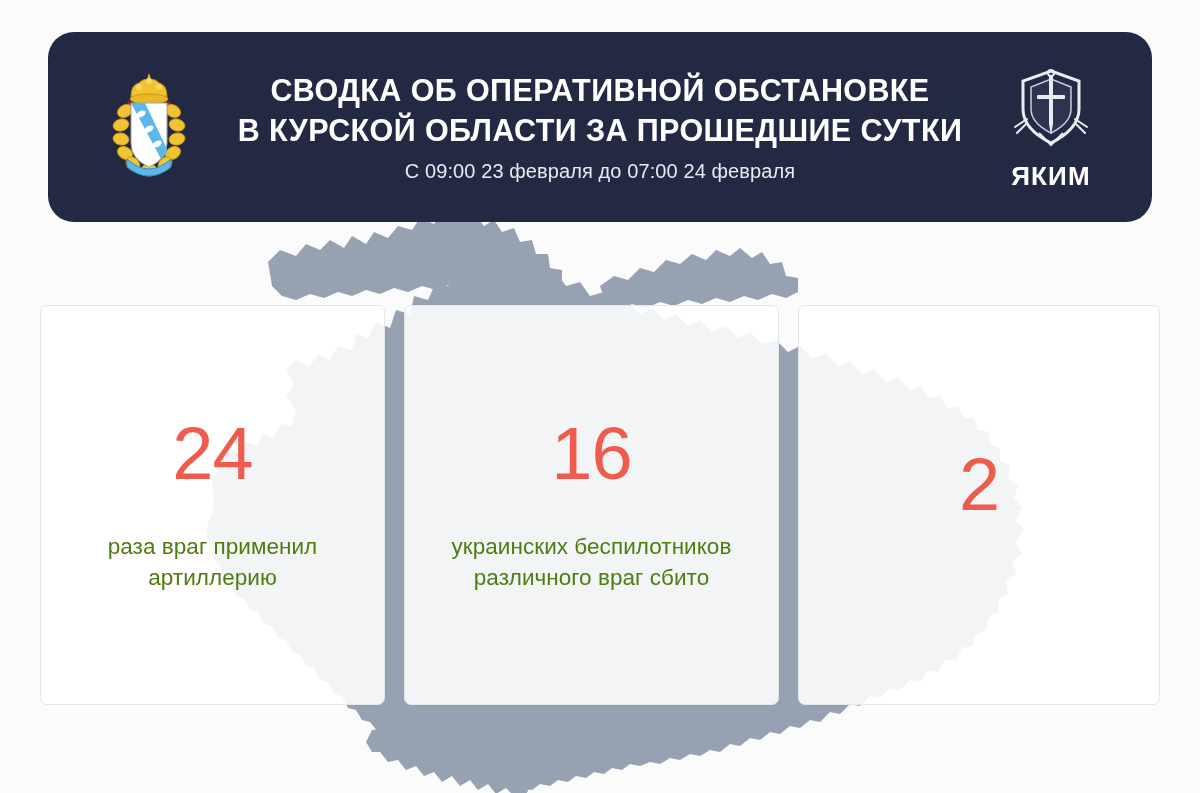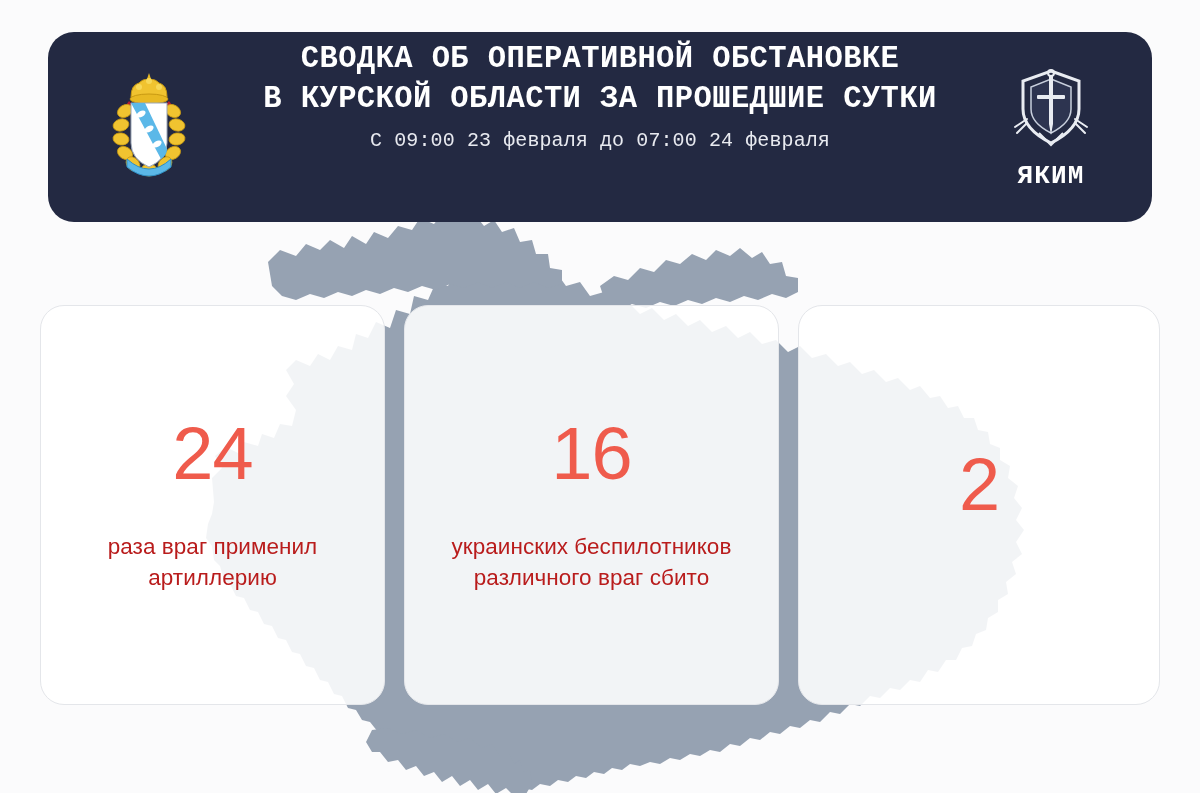--- a/index.html
+++ b/index.html
@@ -20,23 +20,23 @@
   
   .header-banner {
     position: absolute;
     left: 48px;
     top: 32px;
     width: 1104px;
     height: 190px;
     background: #232942;
     border-radius: 26px;
     display: flex;
+    align-items: center;
     padding: 8px 26px;
     z-index: 5;
-    font-family: Liberation Mono, monospace;
   }
 
   .emblem-slot {
     width: 150px;
     flex: 0 0 150px;
     display: flex;
     align-items: center;
     justify-content: center;
   }
 
@@ -100,21 +100,21 @@
     width: 1120px;
     height: 400px;
     display: flex;
     gap: 19px;
     z-index: 3;
   }
 
   .stat-card {
     background: rgba(255,255,255,0.88);
     border: 1px solid #e4e6ea;
-    border-radius: 24px;
+    border-radius: 7px;
     display: flex;
     flex-direction: column;
     align-items: center;
     justify-content: center;
     padding: 20px 14px;
     text-align: center;
   }
 
   .stat-card.card-1 { flex: 0 0 345px; }
   .stat-card.card-2 { flex: 0 0 375px; }
@@ -123,21 +123,21 @@
   .stat-value {
     color: #ef5b4c;
     font-size: 74px;
     font-weight: normal;
     line-height: 1;
     margin-bottom: 40px;
     letter-spacing: -1px;
   }
 
   .stat-label {
-    color: #b91c1c;
+    color: #4d7c0f;
     font-size: 22.5px;
     font-weight: normal;
     line-height: 1.38;
     white-space: pre-line;
     letter-spacing: 0.05px;
   }
 </style>
 </head>
 <body>
 

